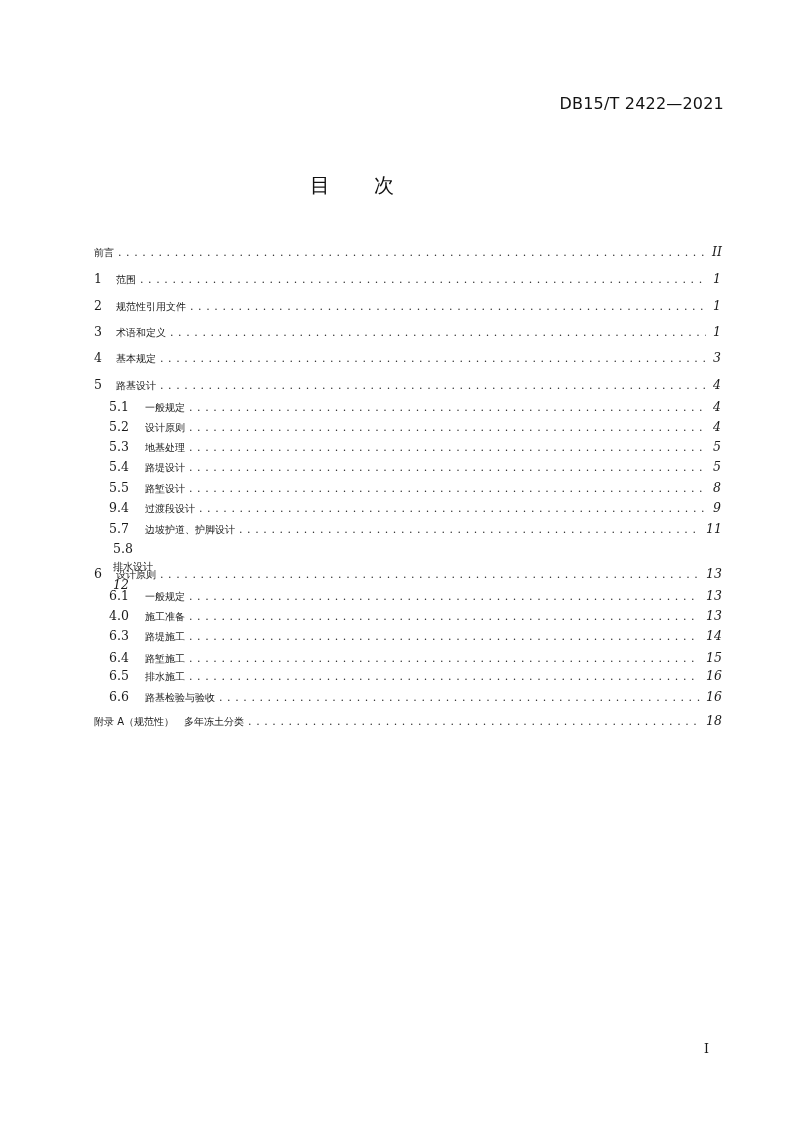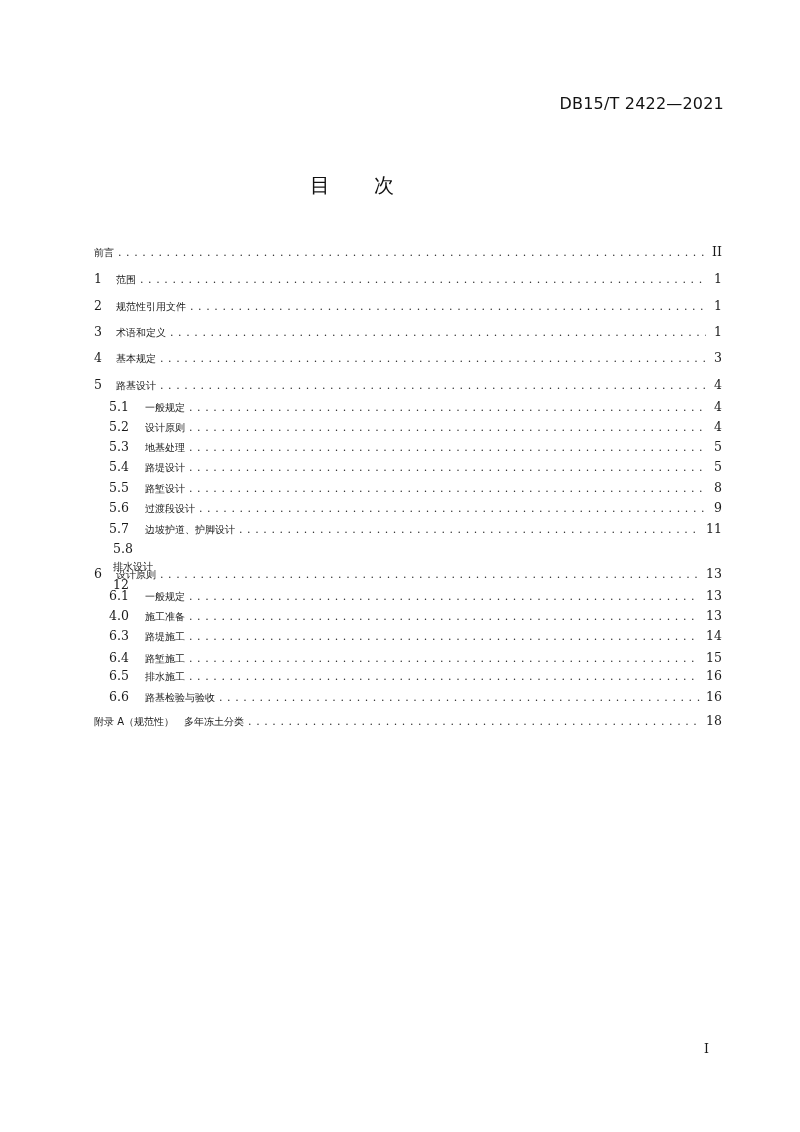--- a/index.html
+++ b/index.html
@@ -16,21 +16,21 @@
          font-size: 12.5px; line-height: 18px; }
   .row.sub { left: 15px; width: 613px; }
   .num { display: inline-block; white-space: nowrap; }
   .row.top .num { width: 22px; }
   .row.sub .num { width: 36px; }
   .row.front .num, .row.appendix .num { width: 0; }
   .label { white-space: nowrap; font-family: "DejaVu Sans", "Liberation Sans", sans-serif; font-size: 10px; }
   .leader { flex: 1; overflow: hidden; white-space: nowrap; margin: 0 6px 0 4px; color: #333;
             letter-spacing: 4.6px; font-size: 11px; }
   .leader::before { content: "........................................................................................................................................................................"; }
-  .page { white-space: nowrap; min-width: 10px; text-align: right; }
+  .page { white-space: nowrap; min-width: 10px; text-align: center; font-style: italic; }
   .folio { position: absolute; top: 1041px; left: 704px; font-size: 12.5px; font-family: "DejaVu Serif", serif; }
 </style>
 </head>
 <body>
 
 <div class="doc-code">DB15/T 2422—2021</div>
 
 <div class="title">
   <span>目</span><span class="gap"></span><span>次</span>
 </div>
@@ -96,21 +96,21 @@
       <span class="leader"></span>
       <span class="page">5</span>
     </div>
     <div class="row sub" style="top: 479px;">
       <span class="num">5.5</span>
       <span class="label">路堑设计</span>
       <span class="leader"></span>
       <span class="page">8</span>
     </div>
     <div class="row sub" style="top: 499px;">
-      <span class="num">5.6</span>
+      <span class="num">9.4</span>
       <span class="label">过渡段设计</span>
       <span class="leader"></span>
       <span class="page">9</span>
     </div>
     <div class="row sub" style="top: 520px;">
       <span class="num">5.7</span>
       <span class="label">边坡护道、护脚设计</span>
       <span class="leader"></span>
       <span class="page">11</span>
     </div>

